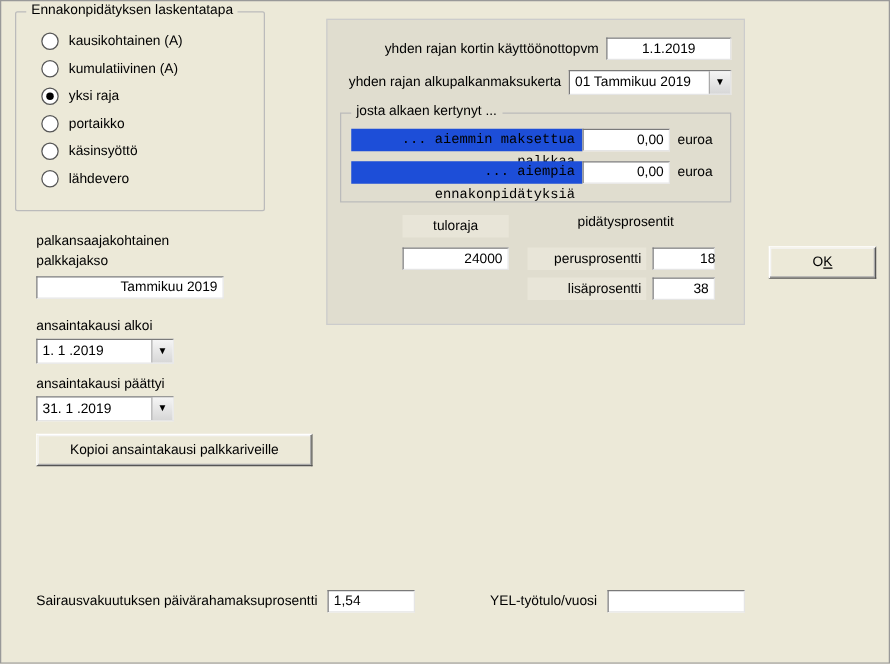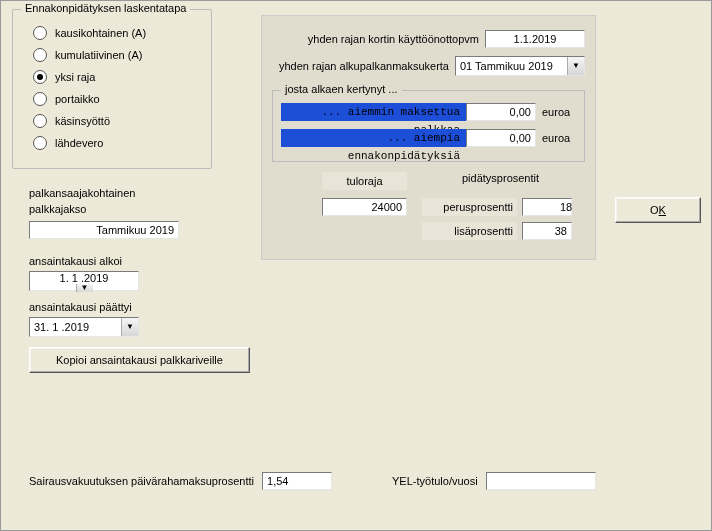--- a/index.html
+++ b/index.html
@@ -286,21 +286,21 @@
 
     <div class="btn" style="position:absolute; left:614px; top:196px; width:56px;">
       <span><span>O</span><span class="accel">K</span></span>
     </div>
 
     <div class="left-label" style="top:186px;">palkansaajakohtainen</div>
     <div class="left-label" style="top:202px;">palkkajakso</div>
     <div class="inp right left-box" style="top:220px; width:150px;">Tammikuu 2019</div>
 
     <div class="left-label" style="top:254px;">ansaintakausi alkoi</div>
-    <div class="select left-box" style="top:270px; width:110px;flex-direction:column;">
+    <div class="select left-box" style="top:270px; width:110px;">
       <div class="sel-text">1. 1 .2019</div>
       <div class="sel-btn">▼</div>
     </div>
 
     <div class="left-label" style="top:300px;">ansaintakausi päättyi</div>
     <div class="select left-box" style="top:316px; width:110px;">
       <div class="sel-text">31. 1 .2019</div>
       <div class="sel-btn">▼</div>
     </div>
 

